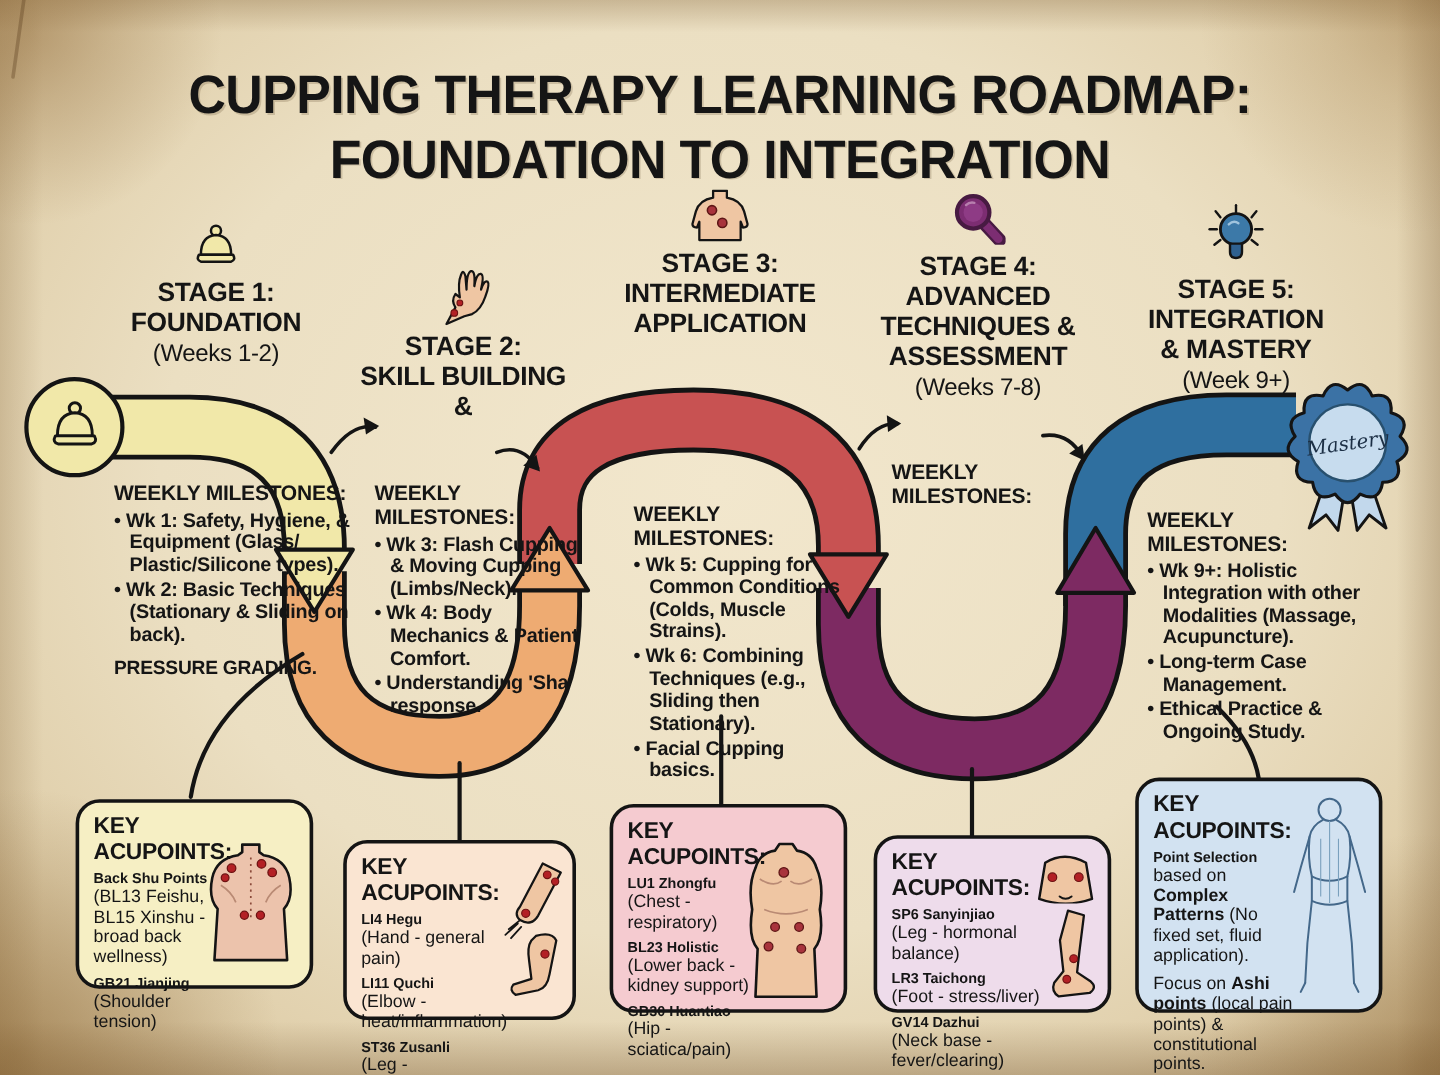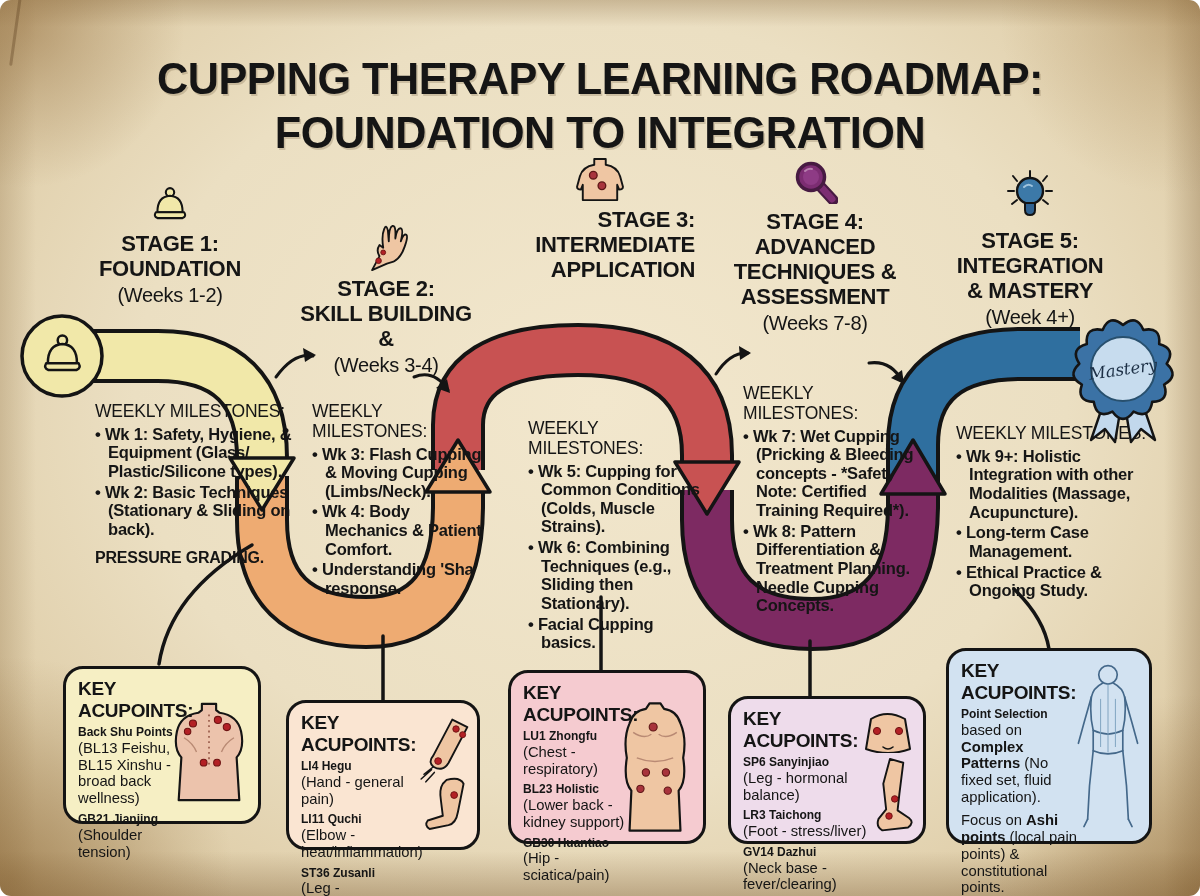--- a/index.html
+++ b/index.html
@@ -7,35 +7,34 @@
     position:relative;width:1200px;height:896px;overflow:hidden;
     font-family:"Liberation Sans",sans-serif;color:#151515;
     background:
       radial-gradient(circle at 2% 3%, rgba(138,100,52,.45), rgba(138,100,52,0) 11%),
       radial-gradient(circle at 98% 2%, rgba(150,112,60,.32), rgba(150,112,60,0) 12%),
       radial-gradient(circle at 1% 98%, rgba(128,92,44,.5), rgba(128,92,44,0) 15%),
       radial-gradient(circle at 99% 99%, rgba(128,92,44,.42), rgba(128,92,44,0) 13%),
       linear-gradient(to bottom, rgba(118,84,40,.28), rgba(118,84,40,0) 3%, rgba(118,84,40,0) 95%, rgba(105,72,34,.32)),
       linear-gradient(to right, rgba(118,84,40,.22), rgba(118,84,40,0) 3%, rgba(118,84,40,0) 97%, rgba(105,72,34,.26)),
       radial-gradient(ellipse at 50% 45%, #f2e7cd 0%, #ebdfc2 55%, #e0cfab 80%, #ccb388 100%);
-    border-radius: 11px;
   }
   .crack{position:absolute;left:14px;top:-4px;width:3px;height:70px;background:rgba(90,60,30,.35);transform:rotate(8deg);border-radius:2px;}
   .page-title{
     position:absolute;left:0;right:0;top:52px;text-align:center;
     font-size:45px;font-weight:800;line-height:1.2;letter-spacing:-.5px;
     transform:scaleX(.96);text-shadow:1.5px 1.5px 0 rgba(60,40,10,.18);
   }
   .art{position:absolute;left:0;top:0;width:1200px;height:896px;}
   .stage{position:absolute;text-align:center;}
   .stage-icon{height:var(--ih,48px);display:flex;align-items:flex-end;justify-content:center;margin-bottom:5px;}
   .stage-heading{font-weight:800;font-size:22px;line-height:1.14;white-space:pre-line;letter-spacing:-.3px;}
   .stage-weeks{font-size:20px;font-weight:400;margin-top:3px;letter-spacing:-.3px;}
   .mblock{position:absolute;font-weight:700;font-size:16.5px;line-height:1.13;letter-spacing:-.2px;}
-  .mhead{font-size:17.5px;font-weight:400;margin-bottom:3px;}
+  .mhead{font-size:17.5px;font-weight:700;margin-bottom:3px;}
   .mitem{padding-left:13px;text-indent:-13px;margin:2px 0;}
   .mnote{margin-top:10px;font-weight:800;font-size:16px;}
   .mnote:empty{display:none;}
   .abox{position:absolute;border:3.5px solid #141414;border-radius:20px;padding:9px 12px;box-sizing:border-box;}
   .abox-title{font-weight:800;font-size:19px;margin-bottom:4px;letter-spacing:-.3px;}
   .entry{font-size:14.8px;line-height:1.14;margin-bottom:6px;font-weight:400;}
   .entry .nm{font-weight:800;display:block;font-size:12px;}
   .entry .nm:empty{display:none;}
   .entry b{font-weight:800;}
   .abox .txt{position:relative;z-index:2;}
@@ -103,21 +102,21 @@
 
     <g stroke="#141414" stroke-width="3.5" fill="none" stroke-linecap="round">
       <path d="M 252 545 Q 170 593 159 664"></path>
       <path d="M 383 636 L 383 700"></path>
       <path d="M 601 597 L 601 670"></path>
       <path d="M 810 641 L 810 696"></path>
       <path d="M 1014 589 Q 1044 618 1049 649"></path>
     </g>
   </svg>
 
-  <div class="stage" style="left:65px;top:184px;width:210px;--ih:42px;">
+  <div class="stage" style="left:75px;top:184px;width:210px;--ih:42px;">
     <div class="stage-icon">
       <svg width="42" height="40" viewBox="0 0 40 38">
         <circle cx="20" cy="6" r="4" fill="#f1e8a9" stroke="#141414" stroke-width="2"></circle>
         <path d="M8 25 Q8 10 20 9.3 Q32 10 32 25 Z" fill="#f1e8a9" stroke="#141414" stroke-width="2" stroke-linejoin="round"></path>
         <path d="M6.5 25 L33.5 25 Q36 29 32 30.5 L8 30.5 Q4 29 6.5 25 Z" fill="#f1e8a9" stroke="#141414" stroke-width="2" stroke-linejoin="round"></path>
       </svg>
     </div>
     <div class="stage-heading">STAGE 1:
 FOUNDATION</div>
     <div class="stage-weeks">(Weeks 1-2)</div>
@@ -127,24 +126,23 @@
     <div class="stage-icon">
       <svg width="54" height="52" viewBox="0 0 58 56">
         <path d="M14 55 L22 40 Q18 34 22 28 L26 31 Q24 18 27 11 Q29 5 31 12 L32 24 Q32 9 36 7.5 Q40 6.5 39 21 Q41 9 45 10 Q48 11 45 24 Q48 15 51 17 Q53 19 49 30 Q45 42 37 46 L30 48 Z" fill="#efc6a3" stroke="#141414" stroke-width="2" stroke-linejoin="round"></path>
         <circle cx="21" cy="45" r="3" fill="#b32025" stroke="#6d1212" stroke-width="1"></circle>
         <circle cx="26" cy="36" r="2.6" fill="#b32025" stroke="#6d1212" stroke-width="1"></circle>
       </svg>
     </div>
     <div class="stage-heading">STAGE 2:
 SKILL BUILDING
 &amp;</div>
-    <div class="stage-weeks">(Weeks 3-4)</div>
-  </div>
-
-  <div class="stage" style="left:505px;top:156px;width:190px;text-align:right;--ih:46px;">
+  </div>
+
+  <div class="stage" style="left:505px;top:156px;width:190px;--ih:46px;">
     <div class="stage-icon">
       <svg width="56" height="44" viewBox="0 0 56 46">
         <path d="M22 1 L22 7 Q10 9 7 19 L4 30 Q4 33 8 33 L10 28 L10 44 L46 44 L46 28 L48 33 Q52 33 52 30 L49 19 Q46 9 34 7 L34 1 Z" fill="#efc6a3" stroke="#141414" stroke-width="2" stroke-linejoin="round"></path>
         <circle cx="21" cy="18" r="4" fill="#a8333c" stroke="#5e1616" stroke-width="1.4"></circle>
         <circle cx="30" cy="29" r="4" fill="#a8333c" stroke="#5e1616" stroke-width="1.4"></circle>
       </svg>
     </div>
     <div class="stage-heading">STAGE 3:
 INTERMEDIATE
 APPLICATION</div>
@@ -180,21 +178,21 @@
           <line x1="44" y1="35" x2="39" y2="31"></line>
         </g>
         <circle cx="26" cy="22" r="13" fill="#3c79a8" stroke="#141414" stroke-width="2.4"></circle>
         <path d="M21 34 L21 41 Q21 46 26 46 Q31 46 31 41 L31 34 Z" fill="#2f6190" stroke="#141414" stroke-width="2"></path>
         <path d="M20 18 Q24 14 28 17" stroke="#9fc3dd" stroke-width="2" fill="none" stroke-linecap="round"></path>
       </svg>
     </div>
     <div class="stage-heading">STAGE 5:
 INTEGRATION
 &amp; MASTERY</div>
-    <div class="stage-weeks">(Week 4+)</div>
+    <div class="stage-weeks">(Week 9+)</div>
   </div>
 
   <div class="mblock" style="left:95px;top:402px;width:218px;">
     <div class="mhead">WEEKLY MILESTONES:</div>
     <div>
         <div class="mitem">• Wk 1: Safety, Hygiene, &amp; Equipment (Glass/ Plastic/Silicone types).</div>
         <div class="mitem">• Wk 2: Basic Techniques (Stationary &amp; Sliding on back).</div>
       </div>
     <div class="mnote">PRESSURE GRADING.</div>
   </div>
@@ -209,24 +207,20 @@
   <div class="mblock" style="left:528px;top:419px;width:182px;">
     <div class="mhead">WEEKLY MILESTONES:</div>
     <div>
         <div class="mitem">• Wk 5: Cupping for Common Conditions (Colds, Muscle Strains).</div>
         <div class="mitem">• Wk 6: Combining Techniques (e.g., Sliding then Stationary).</div>
         <div class="mitem">• Facial Cupping basics.</div>
       </div>
   </div>
   <div class="mblock" style="left:743px;top:384px;width:180px;">
     <div class="mhead">WEEKLY MILESTONES:</div>
-    <div>
-        <div class="mitem">• Wk 7: Wet Cupping (Pricking &amp; Bleeding concepts - *Safety Note: Certified Training Required*).</div>
-        <div class="mitem">• Wk 8: Pattern Differentiation &amp; Treatment Planning. Needle Cupping Concepts.</div>
-      </div>
   </div>
   <div class="mblock" style="left:956px;top:424px;width:192px;">
     <div class="mhead">WEEKLY MILESTONES:</div>
     <div>
         <div class="mitem">• Wk 9+: Holistic Integration with other Modalities (Massage, Acupuncture).</div>
         <div class="mitem">• Long-term Case Management.</div>
         <div class="mitem">• Ethical Practice &amp; Ongoing Study.</div>
       </div>
   </div>
 

